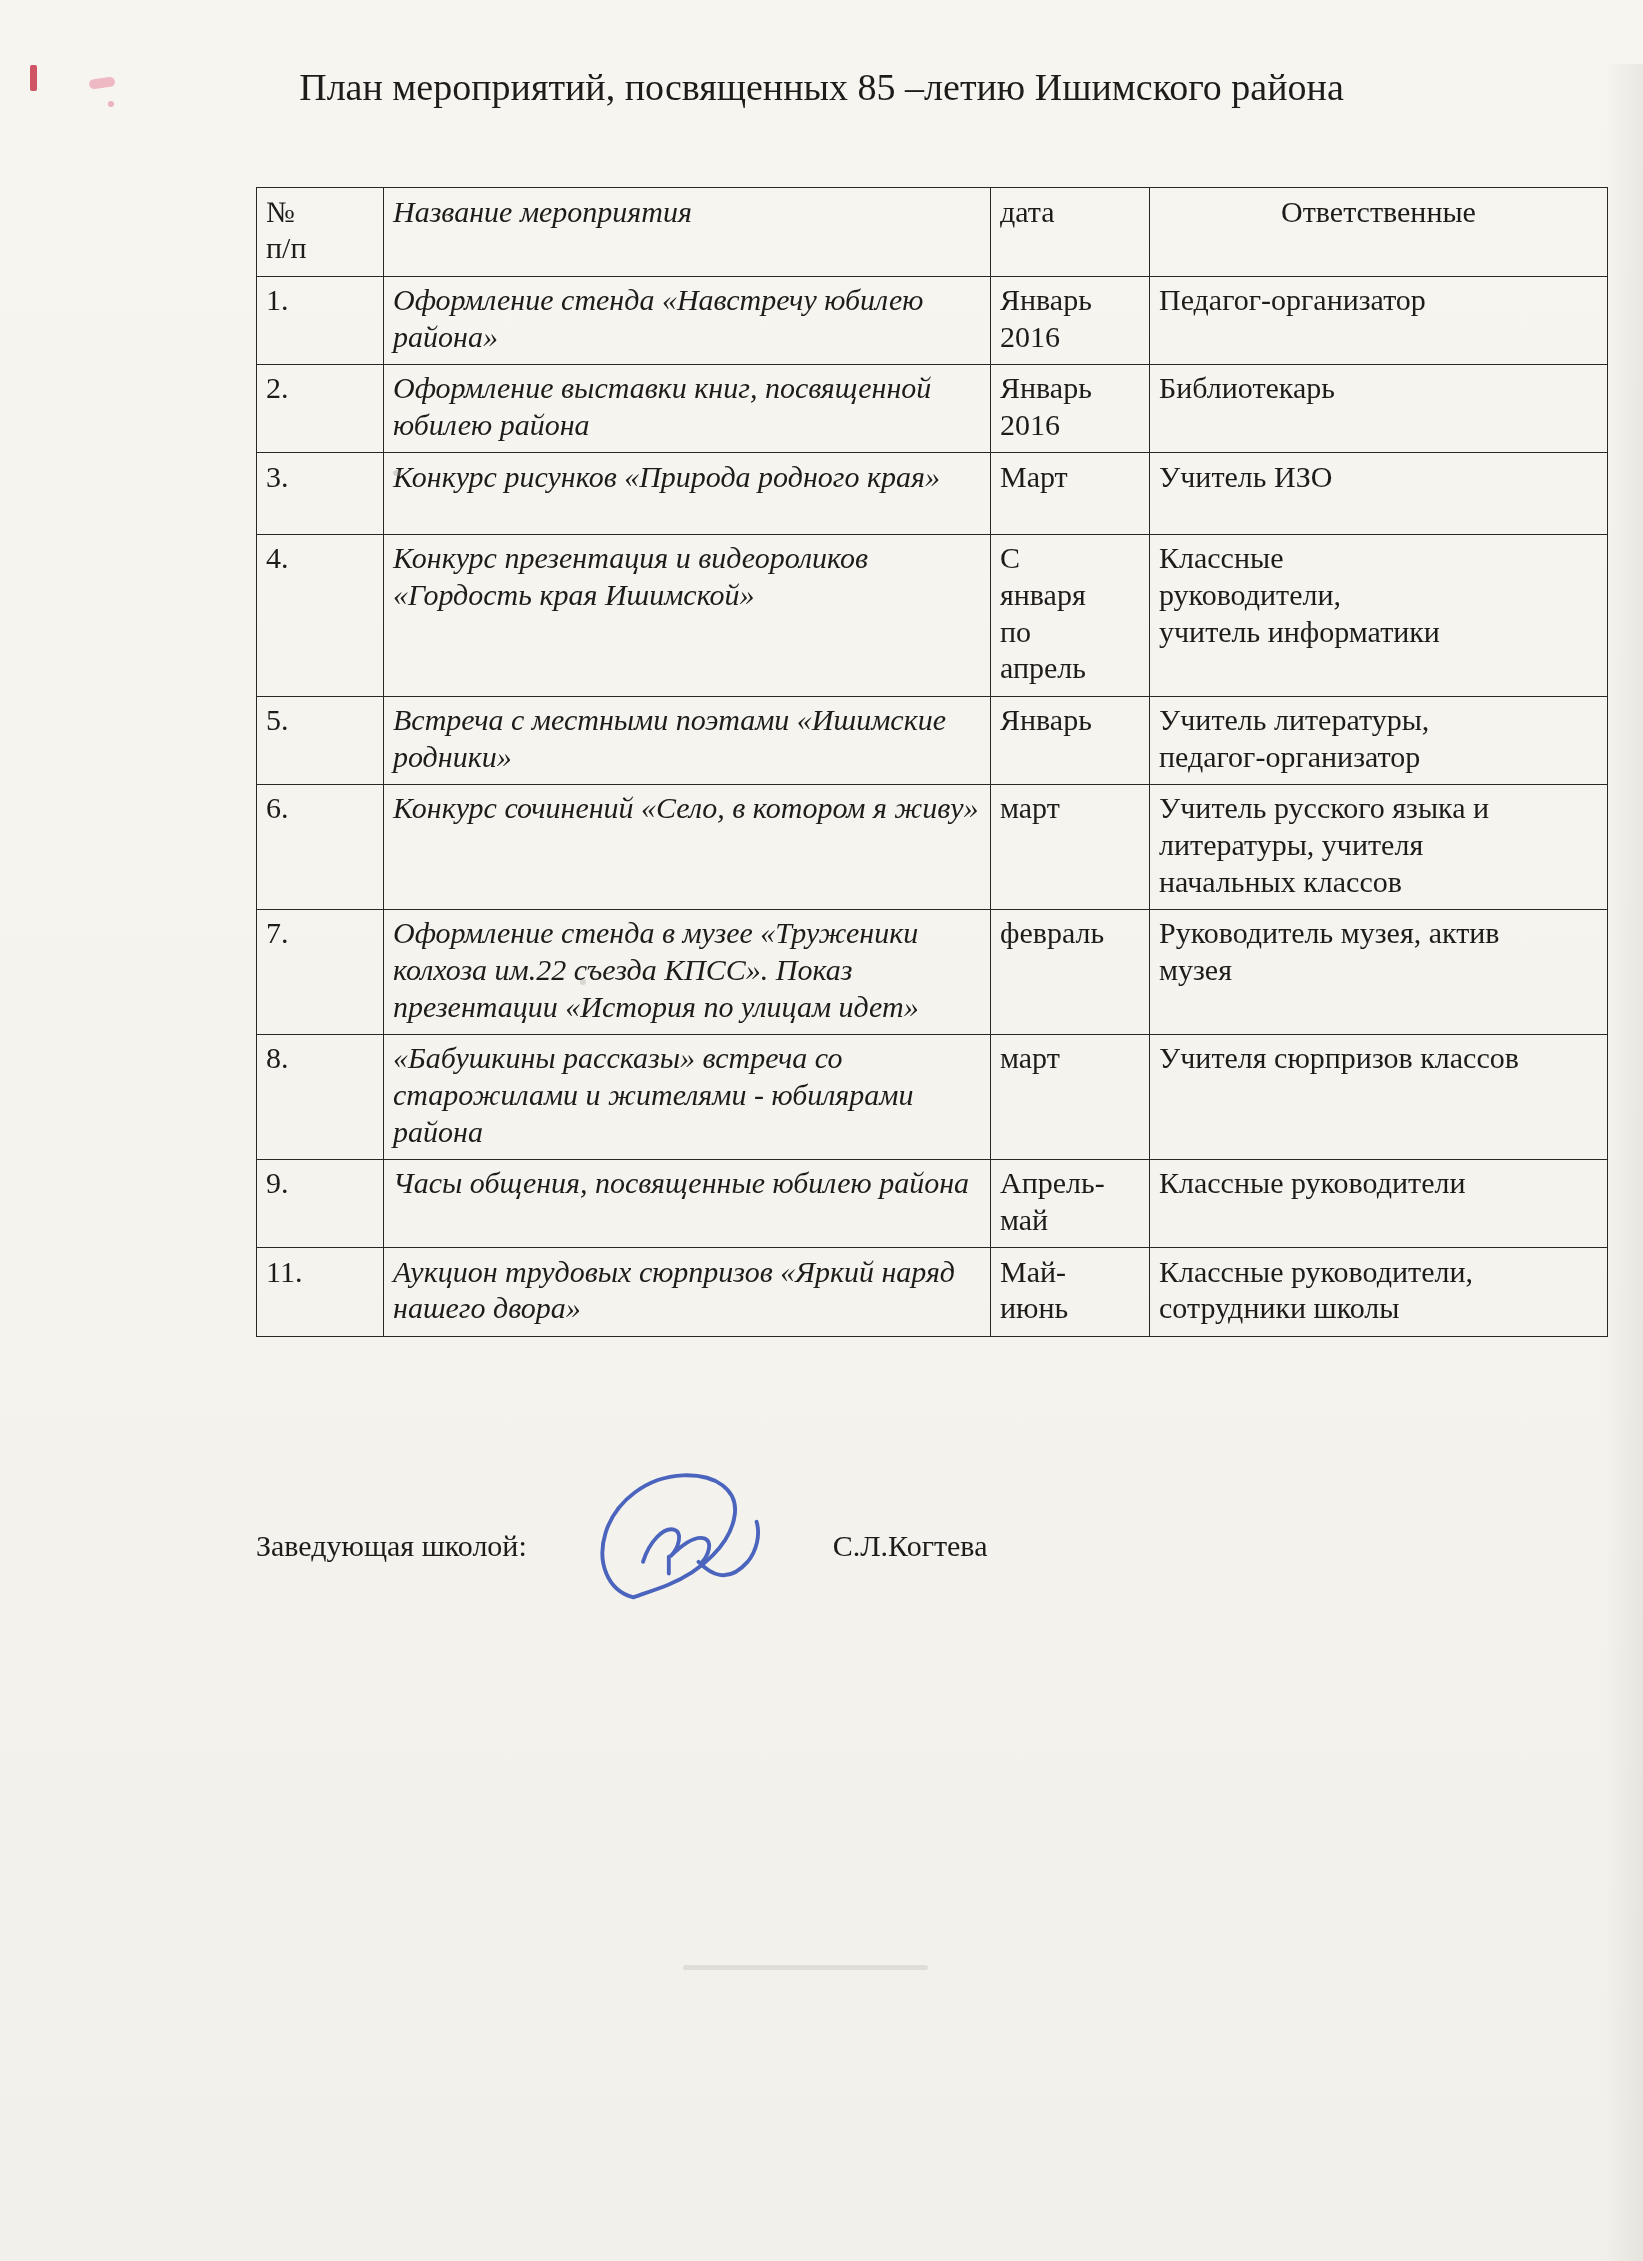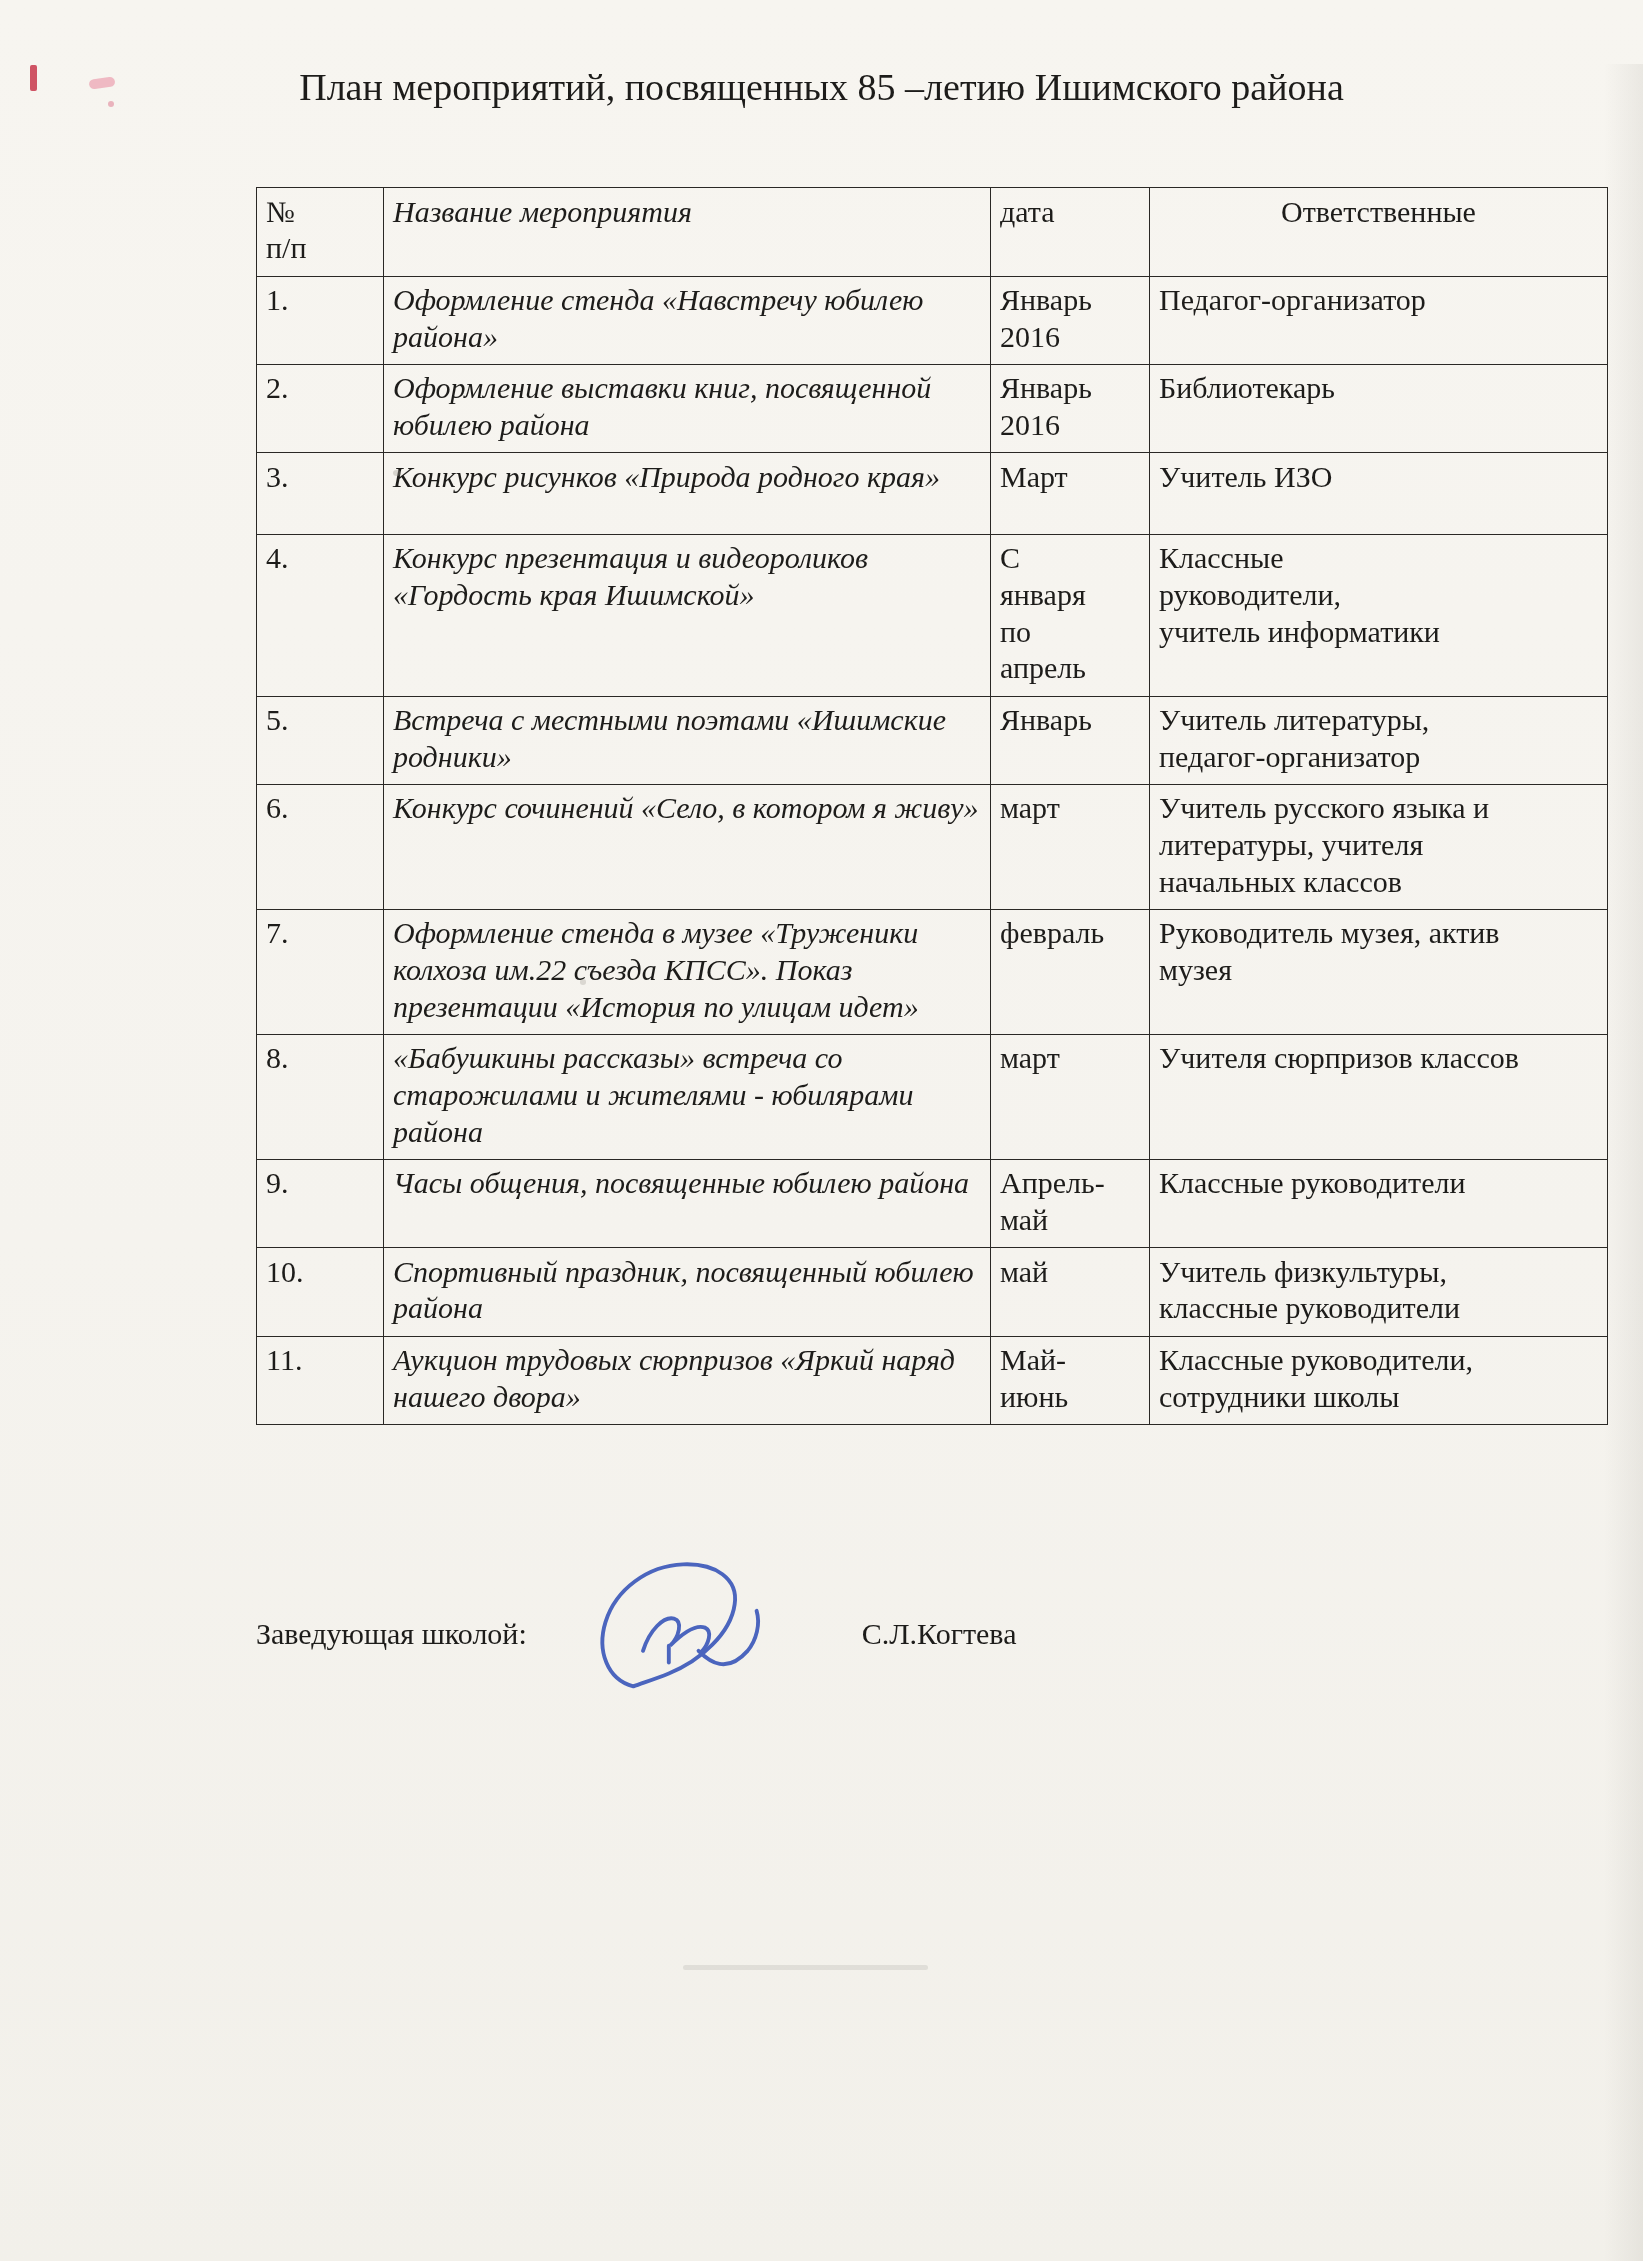--- a/index.html
+++ b/index.html
@@ -67,21 +67,21 @@
     height: 148px;
   }
   .footer-label { white-space: nowrap; }
   .signature-wrap {
     margin-left: 45px;
     width: 213px;
     height: 148px;
     position: relative;
   }
   .signature-wrap svg { position: absolute; top: -6.4px; left: 0; }
-  .footer-name { margin-left: 77px; white-space: nowrap; }
+  .footer-name { margin-left: 48px; white-space: nowrap; }
 
   
   .artifact { position: absolute; pointer-events: none; }
   .art-red-1 { left: 30px; top: 1.3px; width: 7px; height: 26px; background: #c21d36; opacity: .75; border-radius: 1.9px; }
   .art-pink-1 { left: 89px; top: 14px; width: 26px; height: 9.7px; background: #e77d96; opacity: .5; border-radius: 5.2px; transform: rotate(-8deg); }
   .art-pink-2 { left: 108px; top: 37px; width: 6.4px; height: 6.4px; background: #d9647f; opacity: .45; border-radius: 50%; }
   .art-smudge-1 { left: 683px; top: 1901px; width: 245px; height: 4.5px; background: #8a8a86; opacity: .18; border-radius: 2.6px; }
   .art-shade-right { right: 0; top: 0; width: 39px; height: 100%; background: linear-gradient(90deg, rgba(0,0,0,0) 0%, rgba(120,115,105,.10) 100%); }
   .art-dot-1 { left: 393px; top: 406px; width: 7.7px; height: 6.4px; background: #9b978e; opacity: .35; border-radius: 50%; }
   .art-dot-2 { left: 580px; top: 915px; width: 6.4px; height: 5.8px; background: #9b978e; opacity: .3; border-radius: 50%; }
@@ -163,27 +163,20 @@
           <td class="col-date">март</td>
           <td class="col-responsible">Учителя сюрпризов классов</td>
         </tr>
         <tr data-row="9">
           <td class="col-num">9.</td>
           <td class="col-name">Часы общения, посвященные юбилею района</td>
           <td class="col-date">Апрель-
 май</td>
           <td class="col-responsible">Классные руководители</td>
         </tr>
-        <tr data-row="10">
-          <td class="col-num">10.</td>
-          <td class="col-name">Спортивный праздник, посвященный юбилею района</td>
-          <td class="col-date">май</td>
-          <td class="col-responsible">Учитель физкультуры,
-классные руководители</td>
-        </tr>
         <tr data-row="11">
           <td class="col-num">11.</td>
           <td class="col-name">Аукцион трудовых сюрпризов «Яркий наряд нашего двора»</td>
           <td class="col-date">Май-
 июнь</td>
           <td class="col-responsible">Классные руководители,
 сотрудники школы</td>
         </tr>
       </tbody>
   </table>

